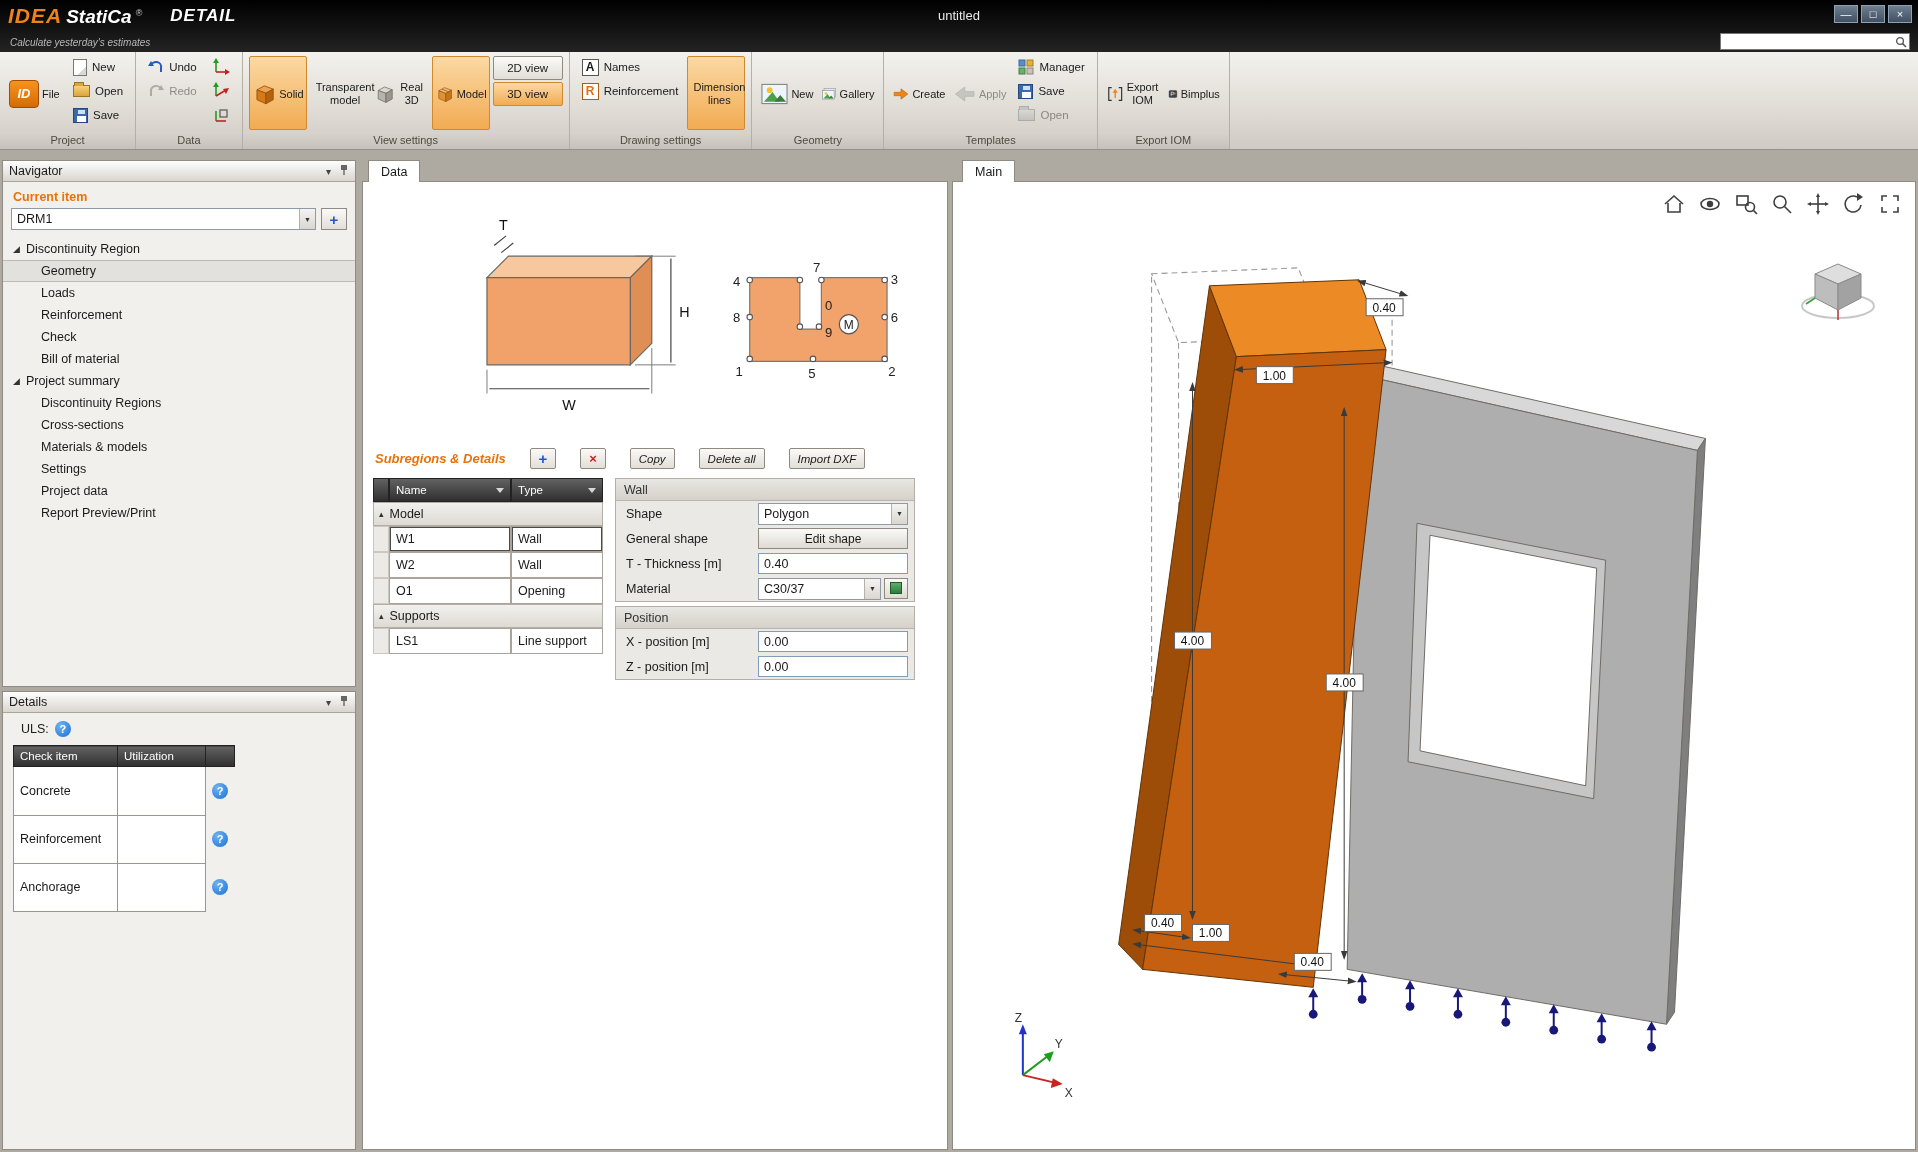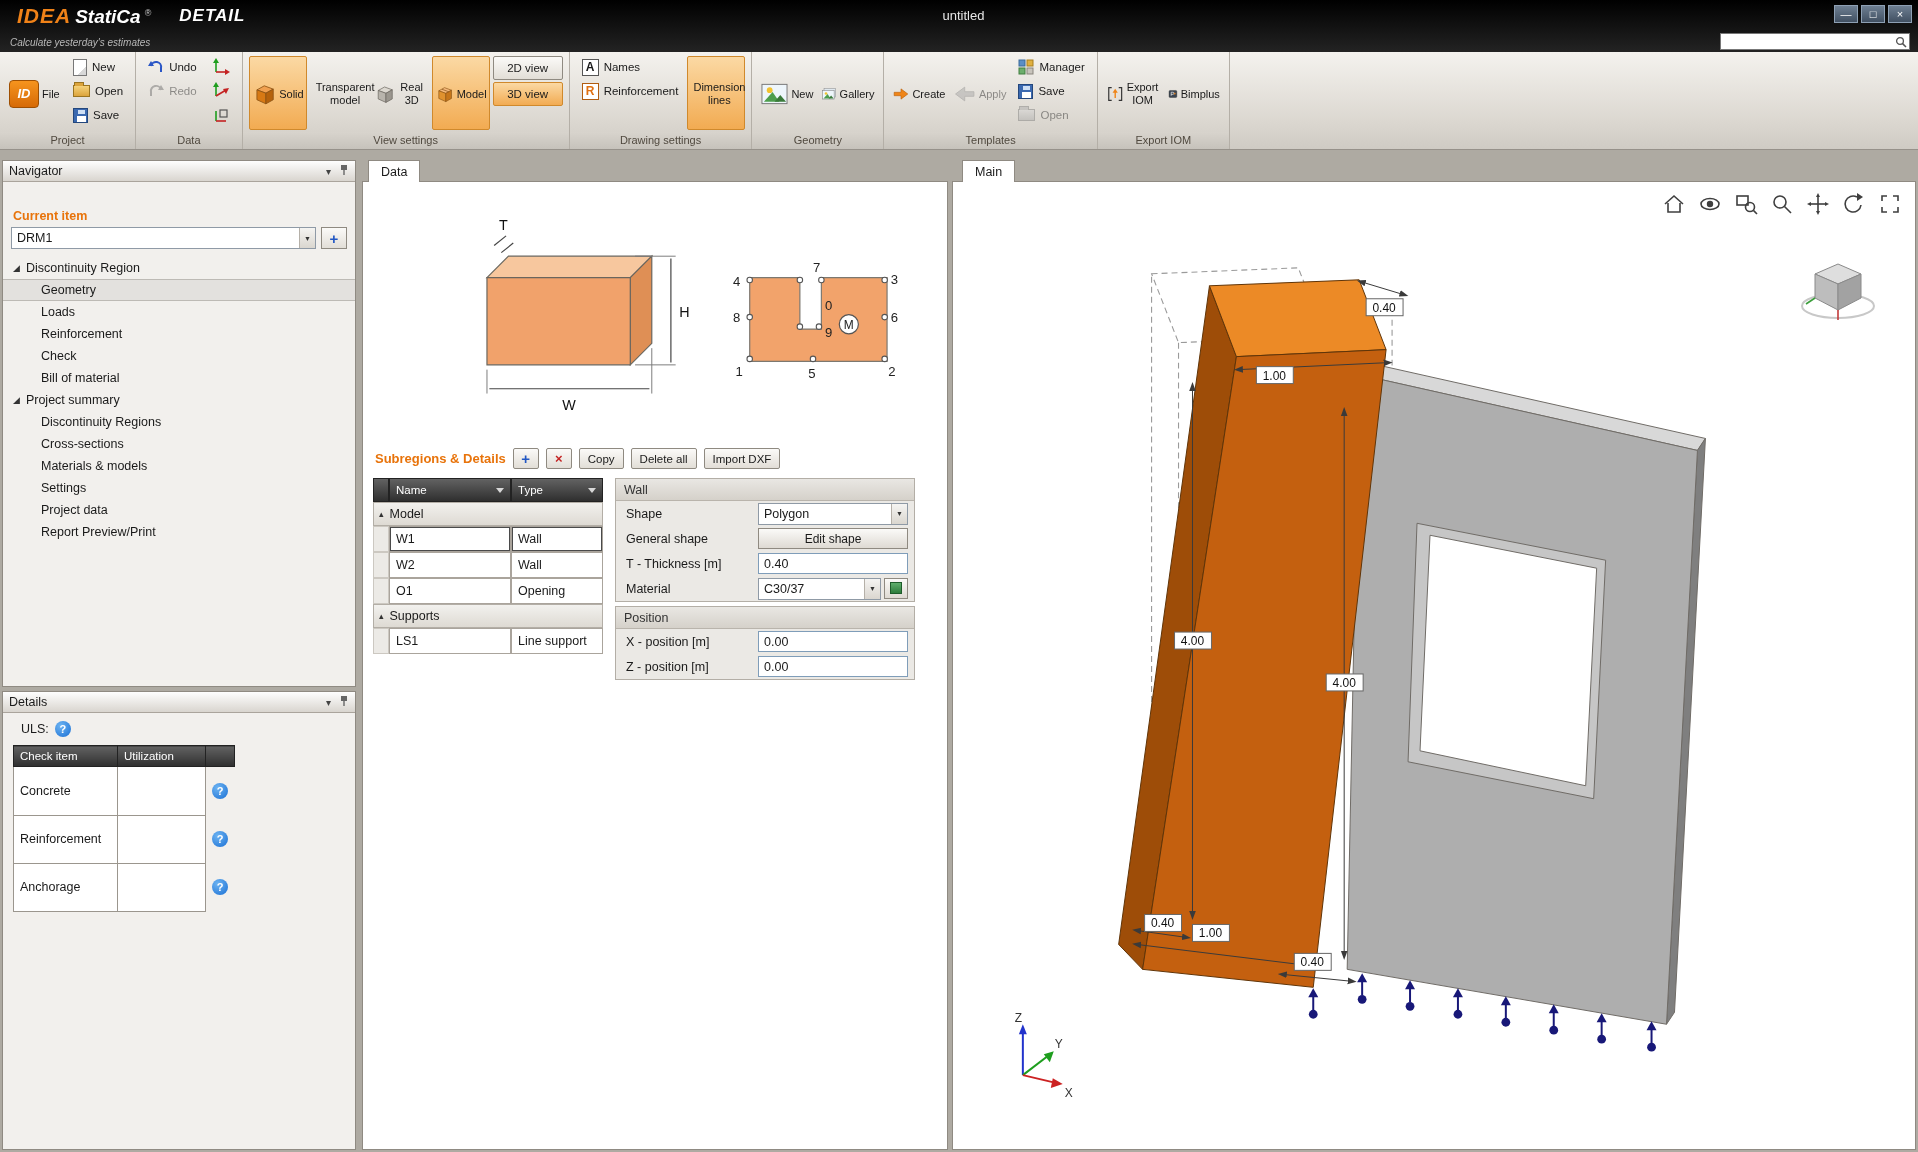--- a/index.html
+++ b/index.html
@@ -2,21 +2,21 @@
 <html><head>
 <meta charset="utf-8">
 <style>
   * { margin:0; padding:0; box-sizing:border-box; }
   html,body { width:1918px; height:1152px; overflow:hidden; }
   body { font-family:"Liberation Sans",sans-serif; font-size:13px; color:#1a1a1a; background:#aeaaa2; }
   .app { position:relative; width:1918px; height:1152px; }
 
   
   .titlebar { position:absolute; top:0; left:0; right:0; height:52px; background:linear-gradient(#000,#151515 60%,#232323); color:#fff; }
-  .tb-row1 { position:relative; height:32px; display:flex; align-items:center; padding:0 8px;margin-left:9px; }
+  .tb-row1 { position:relative; height:32px; display:flex; align-items:center; padding:0 8px; }
   .brand { display:flex; align-items:baseline; gap:4px; }
   .brand-idea { font-size:21px; font-weight:bold; font-style:italic; color:#f08218; letter-spacing:1px; }
   .brand-statica { font-size:19px; font-weight:bold; font-style:italic; color:#fff; }
   .brand-reg { font-size:9px; color:#ccc; position:relative; top:-7px; }
   .app-name { font-size:17px; font-weight:bold; font-style:italic; color:#fff; margin-left:28px; letter-spacing:1px; }
   .doc-title { position:absolute; left:50%; transform:translateX(-50%); top:8px; font-size:13px; color:#e8e8e8; }
   .winbtns { position:absolute; right:6px; top:5px; display:flex; gap:3px; }
   .winbtn { width:24px; height:18px; background:linear-gradient(#6e7f92,#415062); border:1px solid #8ea0b4; color:#fff; font-size:11px; display:flex; align-items:center; justify-content:center; cursor:default; }
   .tb-row2 { position:relative; height:20px; display:flex; align-items:center; padding:0 10px; }
   .tagline { font-size:10px; font-style:italic; color:#b8b8b8; }
@@ -49,21 +49,21 @@
   .ic-letter.r { color:#e07010; border-color:#b05c10; }
 
   
   .panel { position:absolute; background:#f2f0ed; border:1px solid #8f8a82; }
   .panel-header { height:21px; background:linear-gradient(#fefefe,#d9d5cf); border-bottom:1px solid #aaa49c; display:flex; align-items:center; padding:0 6px; font-size:12.5px; }
   .ph-sp { flex:1; }
   .ph-ic { font-size:10px; color:#444; margin-left:8px; }
   .tab { position:absolute; height:22px; background:#fff; border:1px solid #8f8a82; border-bottom:none; display:flex; align-items:center; justify-content:center; padding:0 12px; font-size:12.5px; z-index:3; }
 
   
-  .current-item-label { color:#e8730a; font-weight:bold; font-size:12.5px; padding:8px 10px 4px 10px;margin-top:19px; }
+  .current-item-label { color:#e8730a; font-weight:bold; font-size:12.5px; padding:8px 10px 4px 10px; }
   .ci-row { display:flex; align-items:center; gap:5px; padding:0 8px;border-radius:9px; }
   .combo { display:flex; align-items:center; background:#fff; border:1px solid #8f9aa6; height:22px; flex:1; }
   .combo-val { flex:1; padding:0 5px; font-size:12.5px; }
   .combo-arrow { width:16px; height:100%; background:linear-gradient(#f5f4f2,#dad6cf); border-left:1px solid #b5b0a8; font-size:7px; color:#333; display:flex; align-items:center; justify-content:center; }
   .sq-btn { width:26px; height:22px; background:linear-gradient(#fbfaf8,#e2ded7); border:1px solid #8f8a81; display:flex; align-items:center; justify-content:center; font-weight:bold; }
   .plus-blue { color:#2257c4; font-size:15px; }
   .tree { margin-top:8px; font-size:12.5px; }
   .trow { height:22px; display:flex; align-items:center; gap:6px; padding-left:10px; cursor:default; }
   .trow.child { padding-left:38px; }
   .trow.selected { background:#e3e1de; border-top:1px solid #bdbab5; border-bottom:1px solid #bdbab5; }
@@ -535,21 +535,21 @@
         <text x="313" y="105">9</text>
         <text x="368" y="92">6</text>
         <text x="238" y="137">1</text>
         <text x="299" y="139">5</text>
         <text x="366" y="137">2</text>
       </g>
       <circle cx="333" cy="94" r="8" fill="#fff" stroke="#555"></circle>
       <text x="333" y="98" font-size="10" fill="#222" text-anchor="middle">M</text>
     </svg>
 
-    <div style="position:absolute; left:12px; top:266px; display:flex; align-items:center; gap:7px;">
+    <div style="position:absolute; left:12px; top:266px; display:flex; align-items:center; gap:24px;font-style:italic;">
       <span class="sub-title">Subregions &amp; Details</span>
       <div class="toolbtn icon">
           <span class="plus-blue">+</span>
         </div>
       <div class="toolbtn icon">
           <span class="cross-red">×</span>
         </div>
       <div class="toolbtn">Copy</div>
       <div class="toolbtn">Delete all</div>
       <div class="toolbtn">Import DXF</div>

